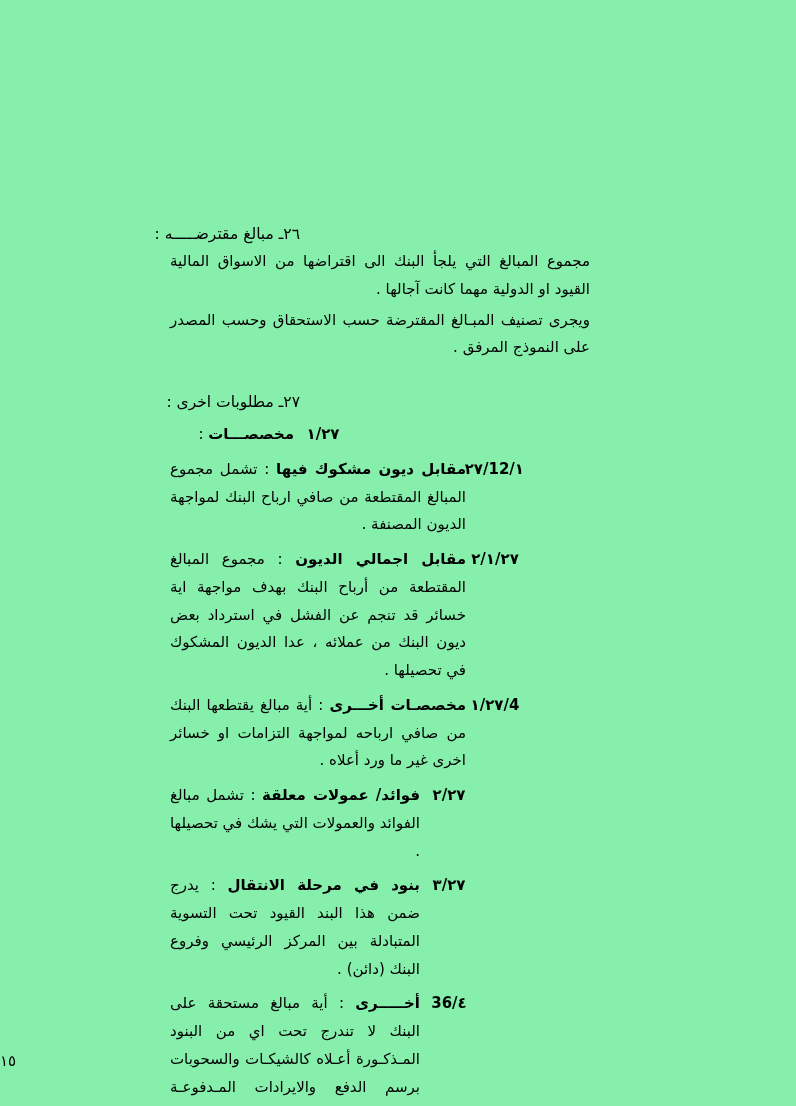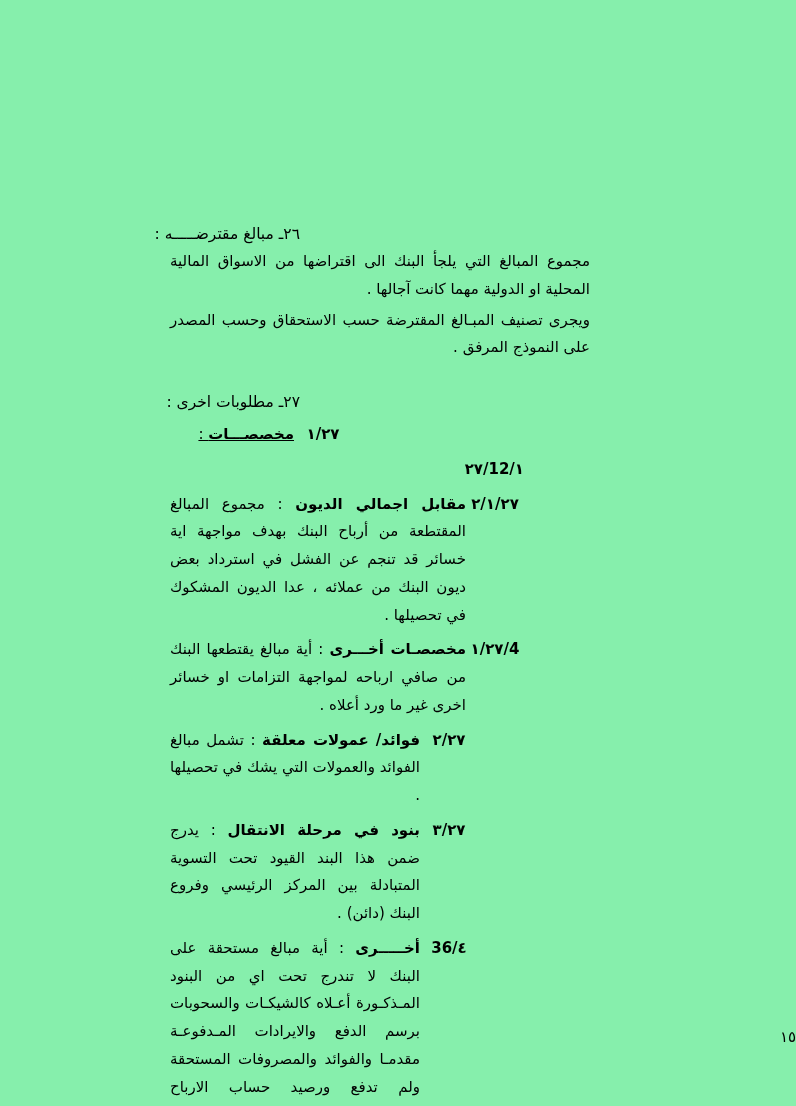--- a/index.html
+++ b/index.html
@@ -93,64 +93,67 @@
     text-justify: inter-word;
     padding-left: 2px;
   }
   .row .body b {
     font-weight: 700;
   }
   .lvl1 { padding-right: 276px; }
   .lvl2 { padding-right: 104px; }
   .lvl3 { padding-right: 150px; }
 
-  .tight { text-align: right; text-decoration: underline; }
+  .tight { text-align: right; }
 
   .page-number {
     position: absolute;
     left: 0;
     right: 0;
-    top: 1028px;
-    text-align: right;
+    top: 1052px;
+    text-align: left;
     font-size: 15px;
     letter-spacing: 1px;
   }
 </style>
 </head>
 <body>
 
 <div class="page">
   <div class="content">
 
     <div class="section">
       <div class="section-head sec26-head">
         <span>٢٦ـ</span>
         <span>مبالغ مقترضـــــه :</span>
       </div>
       <div class="sec26-body">
-        <p class="para">مجموع المبالغ التي يلجأ البنك الى اقتراضها من الاسواق المالية المحلية او الدولية مهما كانت آجالها .</p>
+        <p class="para">مجموع المبالغ التي يلجأ البنك الى اقتراضها من الاسواق المالية القيود او الدولية مهما كانت آجالها .</p>
         <p class="para">ويجرى تصنيف المبـالغ المقترضة حسب الاستحقاق وحسب المصدر على النموذج المرفق .</p>
       </div>
     </div>
 
     <div class="section">
       <div class="section-head sec27-head">
         <span>٢٧ـ</span>
         <span>مطلوبات اخرى :</span>
       </div>
 
       <div class="row lvl1">
         <div class="num">١/٢٧</div>
         <div class="body tight">
           <b>مخصصـــات</b><span> :</span><span></span>
         </div>
       </div>
 
       <div class="row lvl2">
         <div class="num">١/12/٢٧</div>
+        <div class="body">
+          <b>مقابل ديون مشكوك فيها</b><span> : </span><span>تشمل مجموع المبالغ المقتطعة من صافي ارباح البنك لمواجهة الديون المصنفة .</span>
+        </div>
       </div>
 
       <div class="row lvl2">
         <div class="num">٢/١/٢٧</div>
         <div class="body">
           <b>مقابل اجمالي الديون</b><span> : </span><span>مجموع المبالغ المقتطعة من أرباح البنك بهدف مواجهة اية خسائر قد تنجم عن الفشل في استرداد بعض ديون البنك من عملائه ، عدا الديون المشكوك في تحصيلها .</span>
         </div>
       </div>
 
       <div class="row lvl2">

